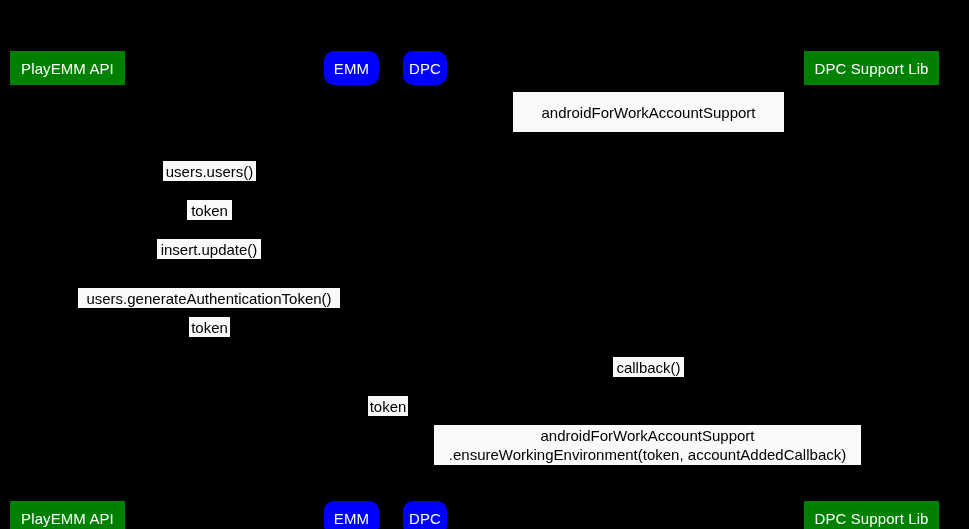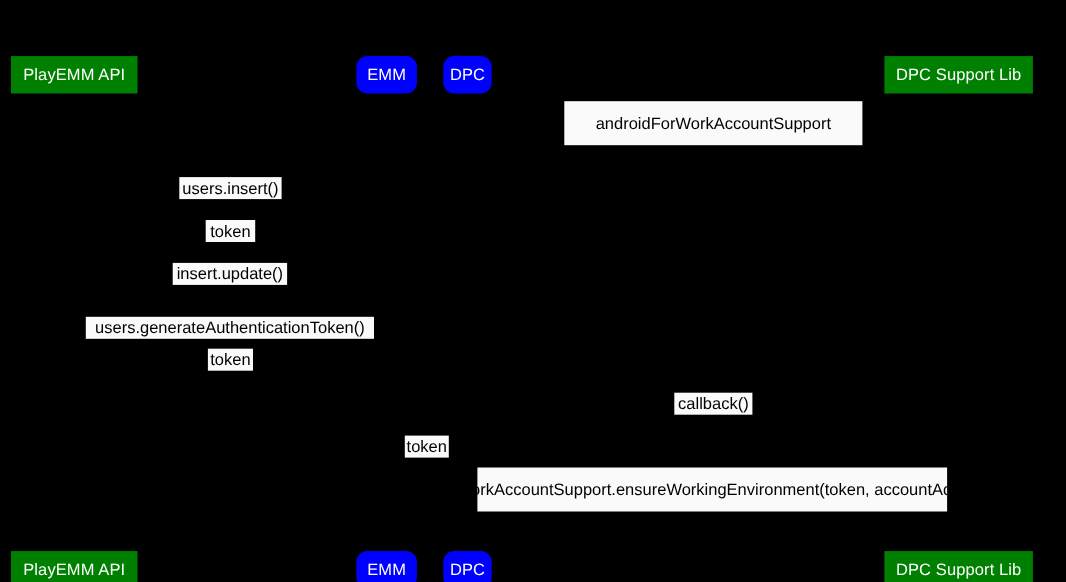--- a/index.html
+++ b/index.html
@@ -35,21 +35,21 @@
     position: absolute;
     box-sizing: border-box;
     background: #fafafa;
     color: #000000;
     font-size: 15px;
     line-height: 19px;
     text-align: center;
     white-space: pre;
     padding: 0 1px;
     display: flex;
-    flex-direction: row;
+    flex-direction: column;
     align-items: center;
     justify-content: center;
   }
   .msg-label .line { display: block; width: 100%; }
   .lifeline {
     position: absolute;
     width: 1px;
     background: #000000;
   }
 </style>
@@ -72,21 +72,21 @@
       </div>
       <div class="participant blue" style="left: 403px; top: 23px; width: 44px; height: 34px;">
         <span>DPC</span>
       </div>
       <div class="participant green" style="left: 804px; top: 23px; width: 135px; height: 34px;">
         <span>DPC Support Lib</span>
       </div>
     </div>
   <div id="messages-layer">
       <div class="msg-label" style="left: 513px; top: 64px; width: 271px; height: 40px;"><span class="line">androidForWorkAccountSupport</span></div>
-      <div class="msg-label" style="left: 163px; top: 133px; width: 93px; height: 20px;"><span class="line">users.insert()</span></div>
+      <div class="msg-label" style="left: 163px; top: 133px; width: 93px; height: 20px;"><span class="line">users.users()</span></div>
       <div class="msg-label" style="left: 187px; top: 172px; width: 45px; height: 20px;"><span class="line">token</span></div>
       <div class="msg-label" style="left: 157px; top: 211px; width: 104px; height: 20px;"><span class="line">insert.update()</span></div>
       <div class="msg-label" style="left: 78px; top: 260px; width: 262px; height: 20px; align-items: flex-end;"><span class="line">users.generateAuthenticationToken()</span></div>
       <div class="msg-label" style="left: 189px; top: 289px; width: 41px; height: 20px;"><span class="line">token</span></div>
       <div class="msg-label" style="left: 613px; top: 329px; width: 71px; height: 20px;"><span class="line">callback()</span></div>
       <div class="msg-label" style="left: 368px; top: 368px; width: 40px; height: 20px;"><span class="line">token</span></div>
       <div class="msg-label" style="left: 434px; top: 397px; width: 427px; height: 40px;"><span class="line">androidForWorkAccountSupport</span><span class="line">.ensureWorkingEnvironment(token, accountAddedCallback)</span></div>
     </div>
   <div id="participants-bottom-layer">
       <div class="participant green" style="left: 10px; top: 473px; width: 115px; height: 34px;">

